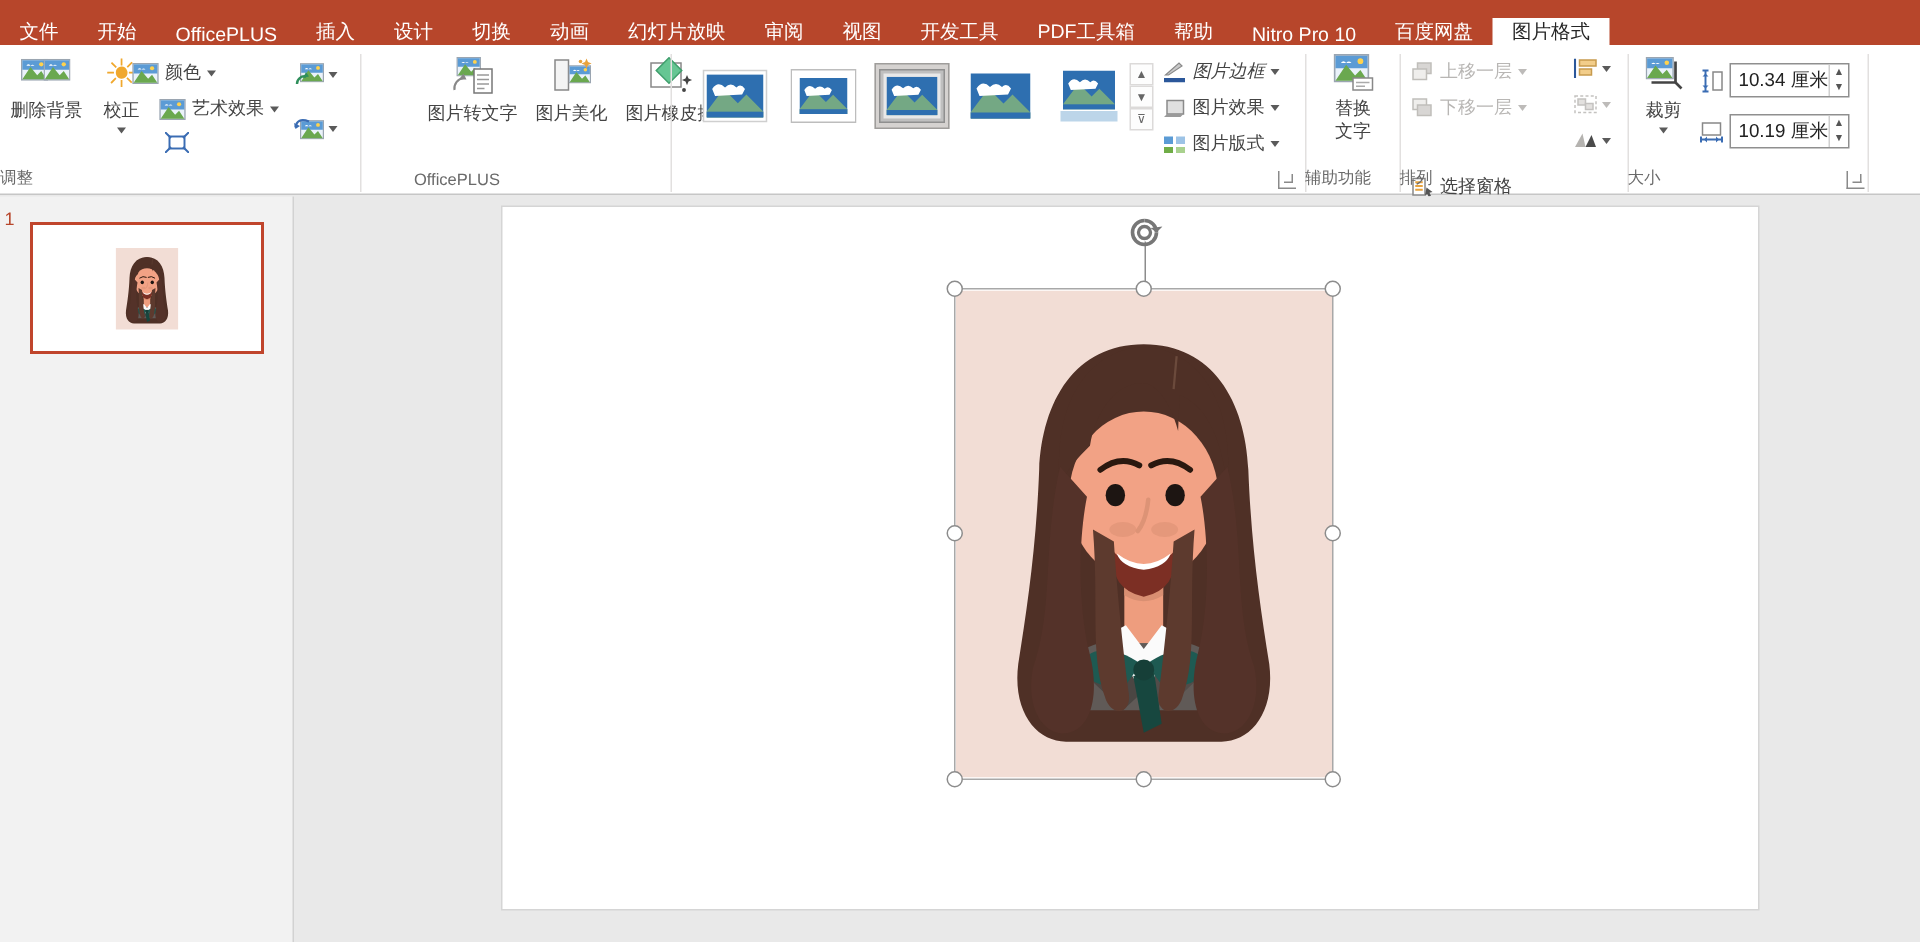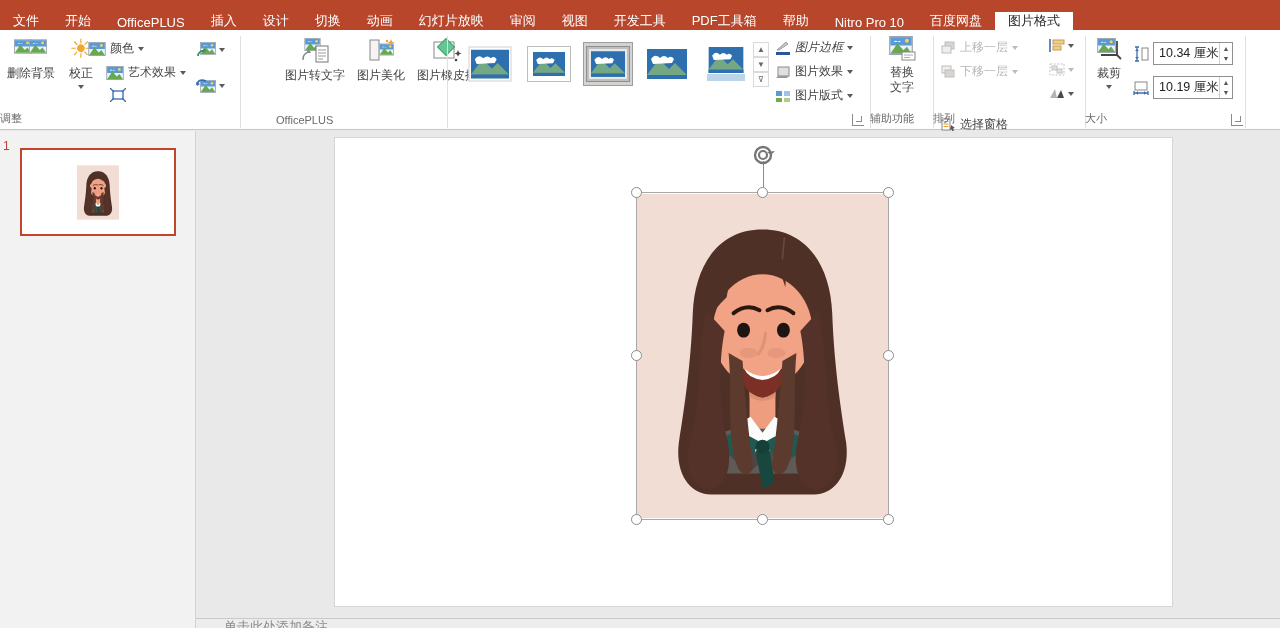--- a/index.html
+++ b/index.html
@@ -427,16 +427,13 @@
       <div class="handle" style="left:50%;top:-6px;margin-left:-6px;"></div>
       <div class="handle" style="right:-6px;top:-6px;"></div>
       <div class="handle" style="left:-6px;top:50%;margin-top:-6px;"></div>
       <div class="handle" style="right:-6px;top:50%;margin-top:-6px;"></div>
       <div class="handle" style="left:-6px;bottom:-6px;"></div>
       <div class="handle" style="left:50%;bottom:-6px;margin-left:-6px;"></div>
       <div class="handle" style="right:-6px;bottom:-6px;"></div>
     </div>
   </div>
 
-  <div class="notesbar">
-    <div class="ntext">单击此处添加备注</div>
-  </div>
 </div>
 
 </body></html>

